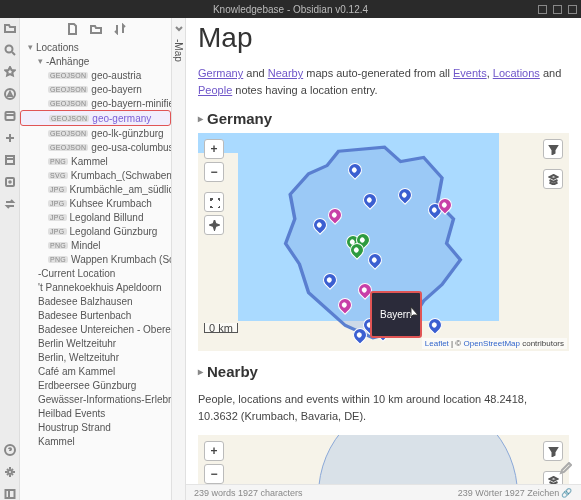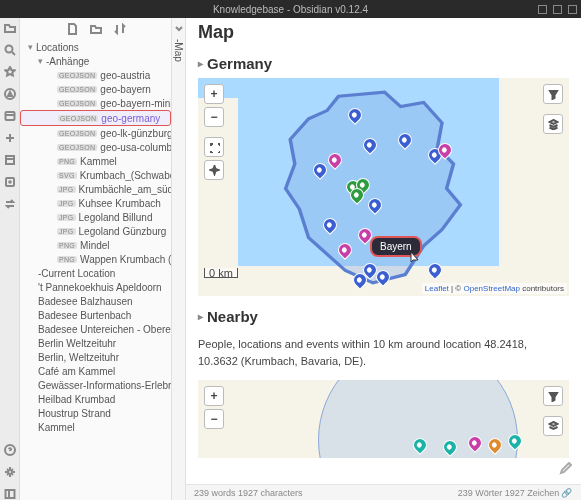--- a/index.html
+++ b/index.html
@@ -10,48 +10,48 @@
 .winctrl span{width:9px;height:9px;border:1px solid #888;display:inline-block}
 .shell{display:flex;height:482px;background:#f8f8f8}
 .ribbon{width:20px;background:#ececec;border-right:1px solid #ddd;display:flex;flex-direction:column;align-items:center;padding-top:4px;gap:10px}
 .ribbon svg{width:12px;height:12px;stroke:#888;fill:none;stroke-width:2}
 .ribbon .spacer{flex:1}
 .sidebar{width:152px;background:#fafafa;border-right:1px solid #e0e0e0;display:flex;flex-direction:column}
 .sb-toolbar{height:22px;display:flex;align-items:center;justify-content:center;gap:12px}
 .sb-toolbar svg{width:12px;height:12px;stroke:#888;fill:none;stroke-width:2}
 .sb-tree{flex:1;overflow-y:auto;font-size:10px;color:#555}
 .node{display:flex;align-items:center;padding:1.5px 2px 1.5px 0;white-space:nowrap;overflow:hidden;text-overflow:ellipsis}
-.d0{padding-left:8px}.d1{padding-left:18px}.d2{padding-left:37px}
+.d0{padding-left:8px}.d1{padding-left:18px}.d2{padding-left:28px}
 .chev{display:inline-block;width:8px;font-size:9px;color:#888}
 .badge{font-size:7px;background:#e0e0e0;color:#888;border-radius:2px;padding:0 2px;margin-right:3px;letter-spacing:0.3px}
 .node.sel{border:1.5px solid #e05555;border-radius:3px;background:#f1eefc}
 .node.sel .lbl{color:#7b5fd6}
 .vtab{width:14px;background:#f5f5f5;border-right:1px solid #e0e0e0;display:flex;flex-direction:column;align-items:center;padding-top:6px;gap:6px}
 .vtab .label{writing-mode:vertical-rl;font-size:10px;color:#555}
 .vtab svg{width:9px;height:9px;stroke:#888;fill:none;stroke-width:2}
 .main{flex:1;background:#fff;overflow-y:auto;padding:4px 12px 0 12px;position:relative}
-h1{font-size:18px;font-weight:700;margin:0 0 6px 0}
+h1{font-size:28px;font-weight:400;margin:0 0 6px 0}
 h2{font-size:15px;font-weight:700;margin:12px 0 6px 0;display:flex;align-items:center}
 h2 .tri{font-size:10px;color:#888;margin-right:4px}
 .body-txt{font-size:11px;color:#444;line-height:1.5}
 .body-txt a{color:#6f56c9;text-decoration:underline}
 .map{position:relative;width:100%;height:218px;background:#aadaff;border:0;overflow:hidden}
 .map2{height:78px}
 .land{position:absolute;background:#f6f3e9}
 .ctrlcol{position:absolute;top:6px;display:flex;flex-direction:column;gap:3px}
 .ctrlcol.left{left:6px}.ctrlcol.right{right:6px}
 .mbtn{width:20px;height:20px;background:#fff;border:1px solid #bbb;border-radius:3px;display:flex;align-items:center;justify-content:center;font-size:12px;font-weight:700;color:#444}
 .mbtn svg{width:11px;height:11px;stroke:#555;fill:none;stroke-width:2}
 .scale{position:absolute;bottom:18px;left:6px;font-size:11px;color:#444;border:1px solid #555;border-top:none;padding:0 4px;height:10px;line-height:10px;background:rgba(255,255,255,0.6)}
 .attrib{position:absolute;bottom:2px;right:2px;font-size:8px;color:#444;background:rgba(255,255,255,0.6);padding:1px 3px}
 .attrib a{color:#3366cc}
 .pin{position:absolute;width:14px;height:14px;border-radius:50% 50% 50% 0;transform:rotate(-45deg);border:1.5px solid #fff}
 .pin::after{content:"";position:absolute;top:3px;left:3px;width:5px;height:5px;background:#fff;border-radius:50%}
 .pin.blue{background:#3b5fd1}.pin.green{background:#2e9b3f}.pin.pink{background:#c83fa8}.pin.teal{background:#1bb3a8}.pin.orange{background:#e08a2e}
-.tooltip{position:absolute;background:#2b2b3a;color:#fff;font-size:10px;padding:3px 8px;border-radius:8px;border:2px solid #e05555}
+.tooltip{position:absolute;background:#2b2b3a;color:#fff;font-size:10px;padding:16px 8px;border-radius:3px;border:2px solid #e05555}
 .cursor{position:absolute;width:16px;height:16px}
 .cursor svg{width:16px;height:16px}
 .statusbar{position:absolute;bottom:0;left:0;right:0;height:16px;background:#f5f5f5;border-top:1px solid #e4e4e4;display:flex;justify-content:space-between;align-items:center;font-size:9px;color:#888;padding:0 8px}
 .editbtn{position:absolute;bottom:22px;right:6px;width:20px;height:20px;display:flex;align-items:center;justify-content:center}
 .editbtn svg{width:13px;height:13px;stroke:#aaa;fill:none;stroke-width:2}
 .germany-outline{position:absolute;stroke:#5a7fd0;stroke-width:1.5;fill:rgba(130,170,230,0.35)}
 .sb-tree::-webkit-scrollbar{width:6px}.sb-tree::-webkit-scrollbar-thumb{background:#ccc;border-radius:3px}
 .main::-webkit-scrollbar{width:8px}.main::-webkit-scrollbar-thumb{background:#ccc;border-radius:4px}
 </style>
 </head>
@@ -211,43 +211,49 @@
         <div class="node d1">
           <span class="lbl">Berlin Weltzeituhr</span>
         </div>
         <div class="node d1">
           <span class="lbl">Berlin, Weltzeituhr</span>
         </div>
         <div class="node d1">
           <span class="lbl">Café am Kammel</span>
         </div>
         <div class="node d1">
+          <span class="lbl">Erdbeersee Günzburg</span>
+        </div>
+        <div class="node d1">
           <span class="lbl">Gewässer-Informations-Erlebnis-Pfa…</span>
         </div>
         <div class="node d1">
-          <span class="lbl">Heilbad Krumbad</span>
+          <span class="lbl">Heilbad Events</span>
         </div>
         <div class="node d1">
           <span class="lbl">Houstrup Strand</span>
         </div>
         <div class="node d1">
           <span class="lbl">Kammel</span>
         </div>
       </div>
   </div>
 
   <div class="vtab">
     <svg>
         <path d="M2 3l3 3 3-3"></path>
       </svg>
     <span class="label">-Map</span>
   </div>
 
   <div class="main">
     <h1>Map</h1>
+    <p class="body-txt">
+      <a>Germany</a><span> and </span><a>Nearby</a><span> maps auto-generated from all </span><a>Events</a><span>, </span><a>Locations</a><span> and </span><a>People</a><span> notes having a location entry.</span>
+    </p>
 
     <h2>
         <span class="tri">▸</span>
         <span>Germany</span>
       </h2>
 
     <div class="map">
       <div class="land" style="left:-20px;top:20px;width:60px;height:200px"></div>
       <div class="land" style="right:-20px;top:0;width:90px;height:220px"></div>
       <div class="land" style="left:0;bottom:-10px;width:400px;height:40px"></div>

